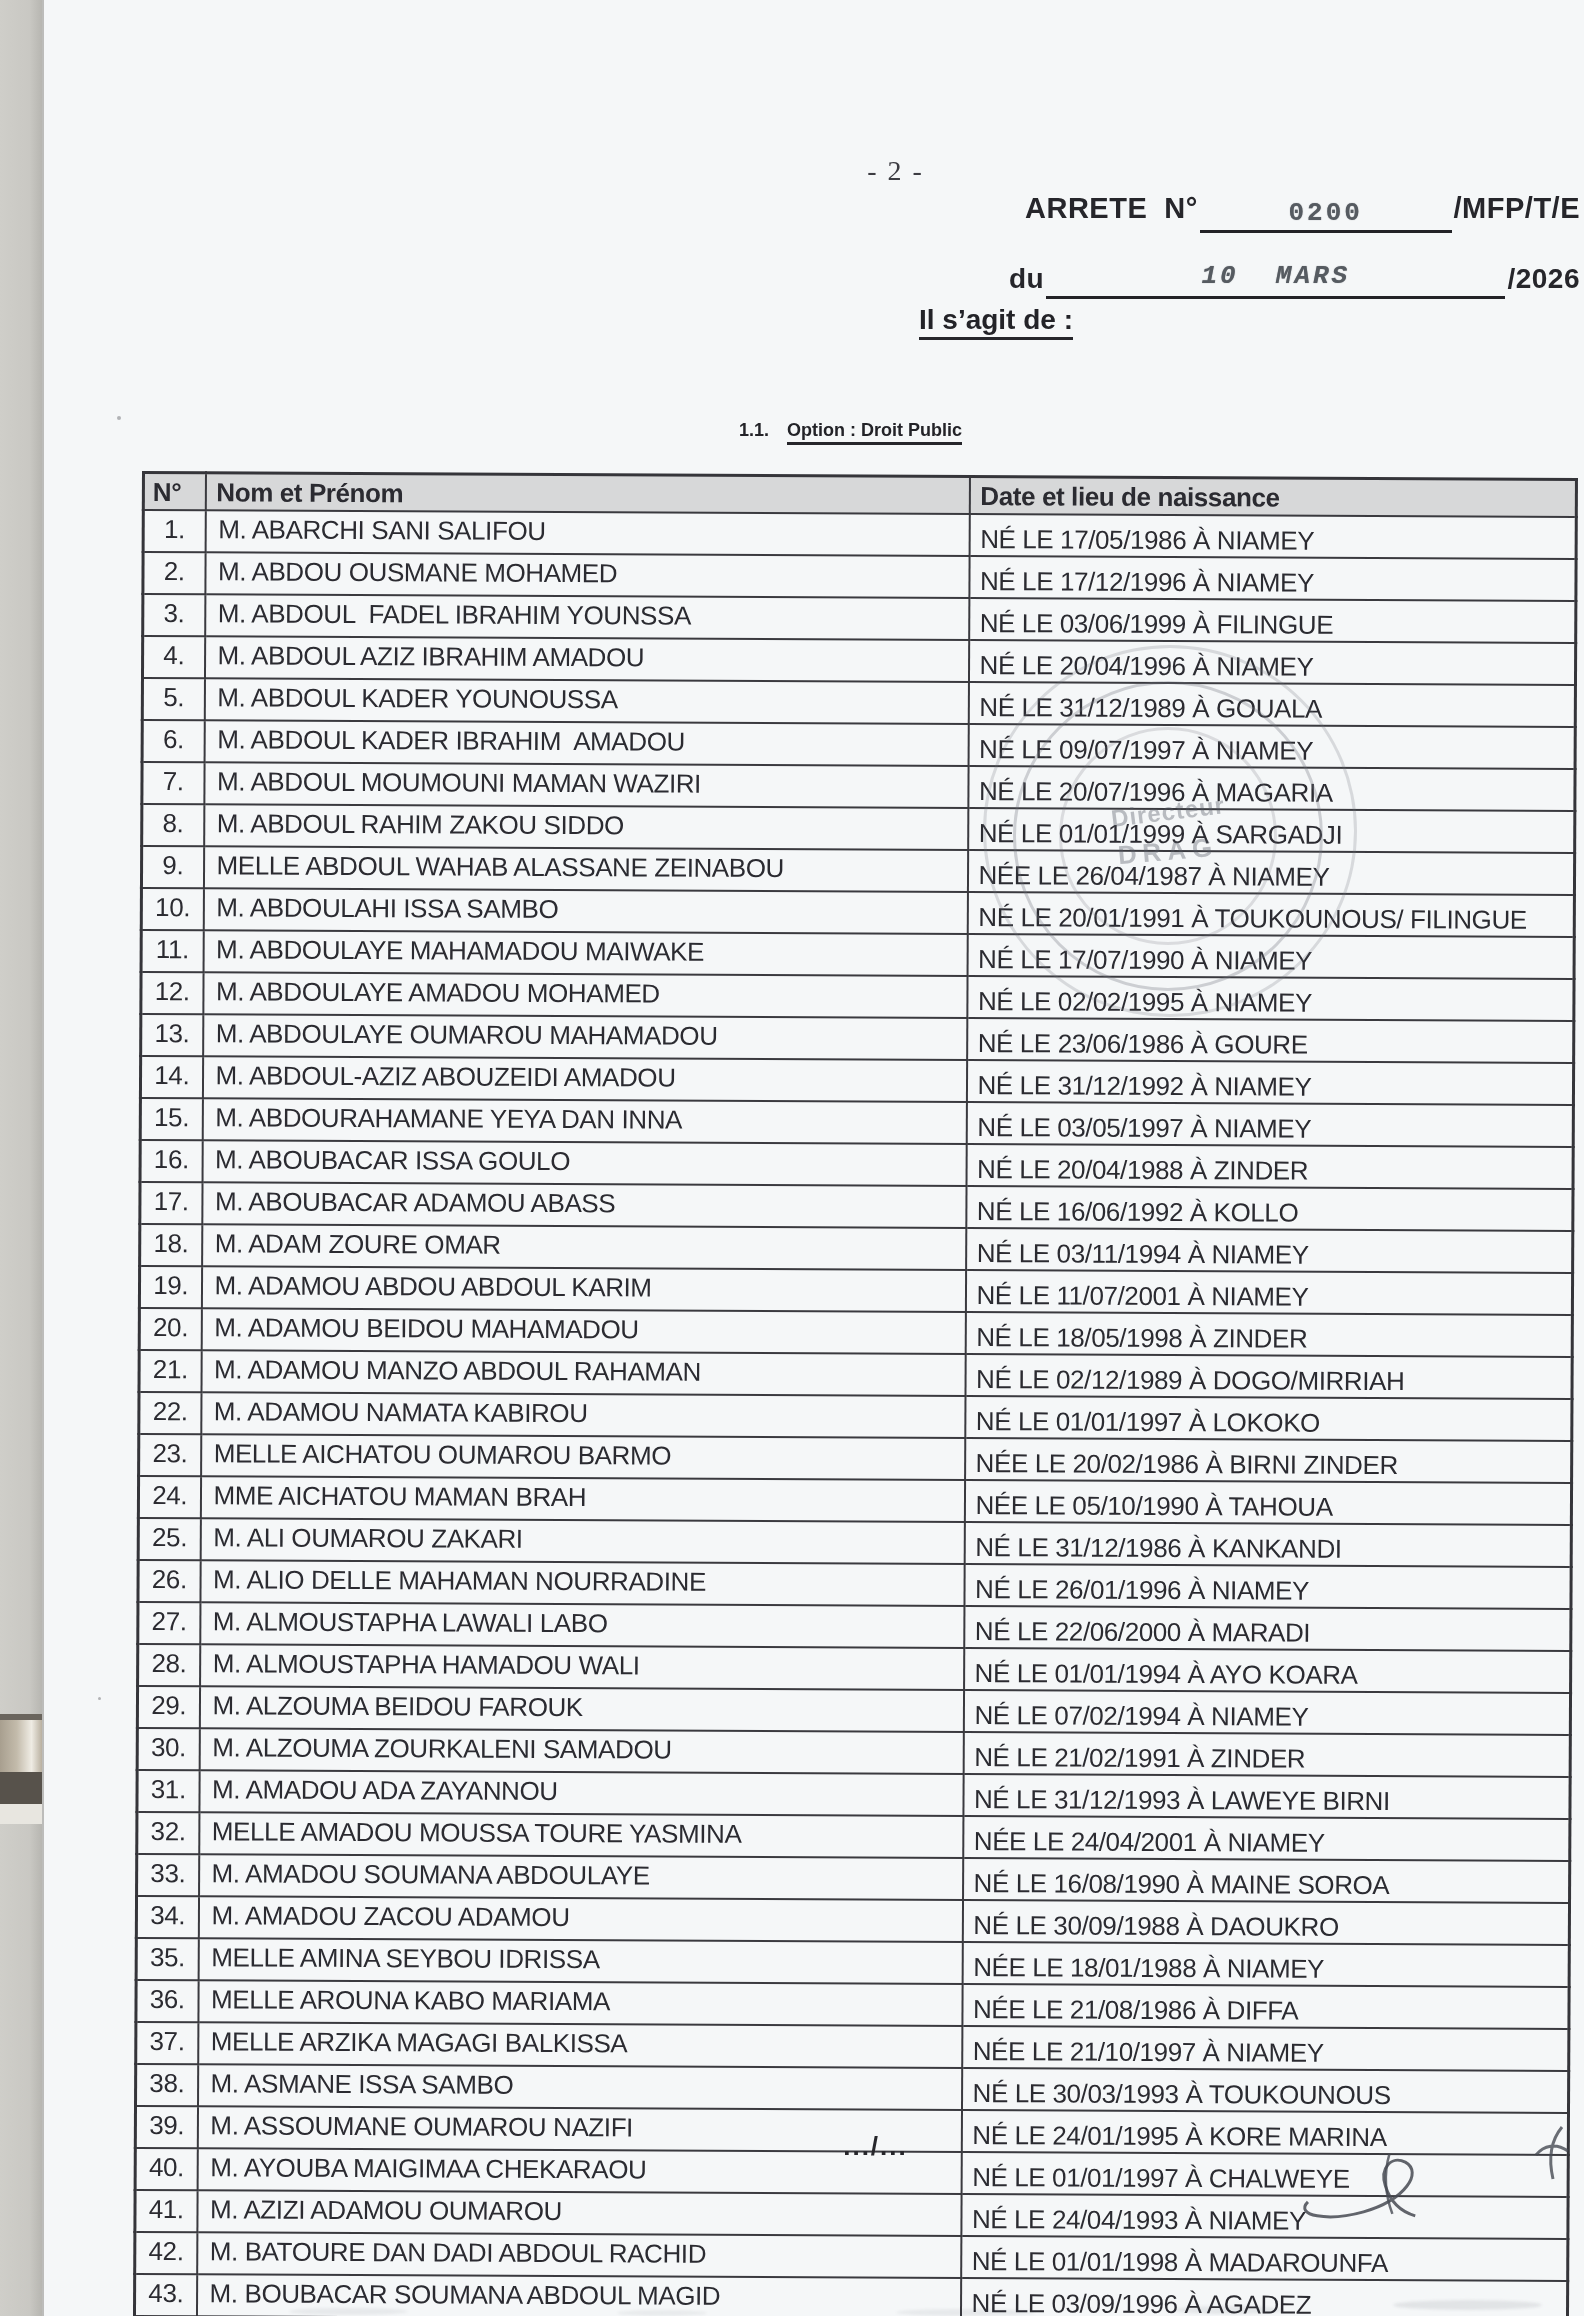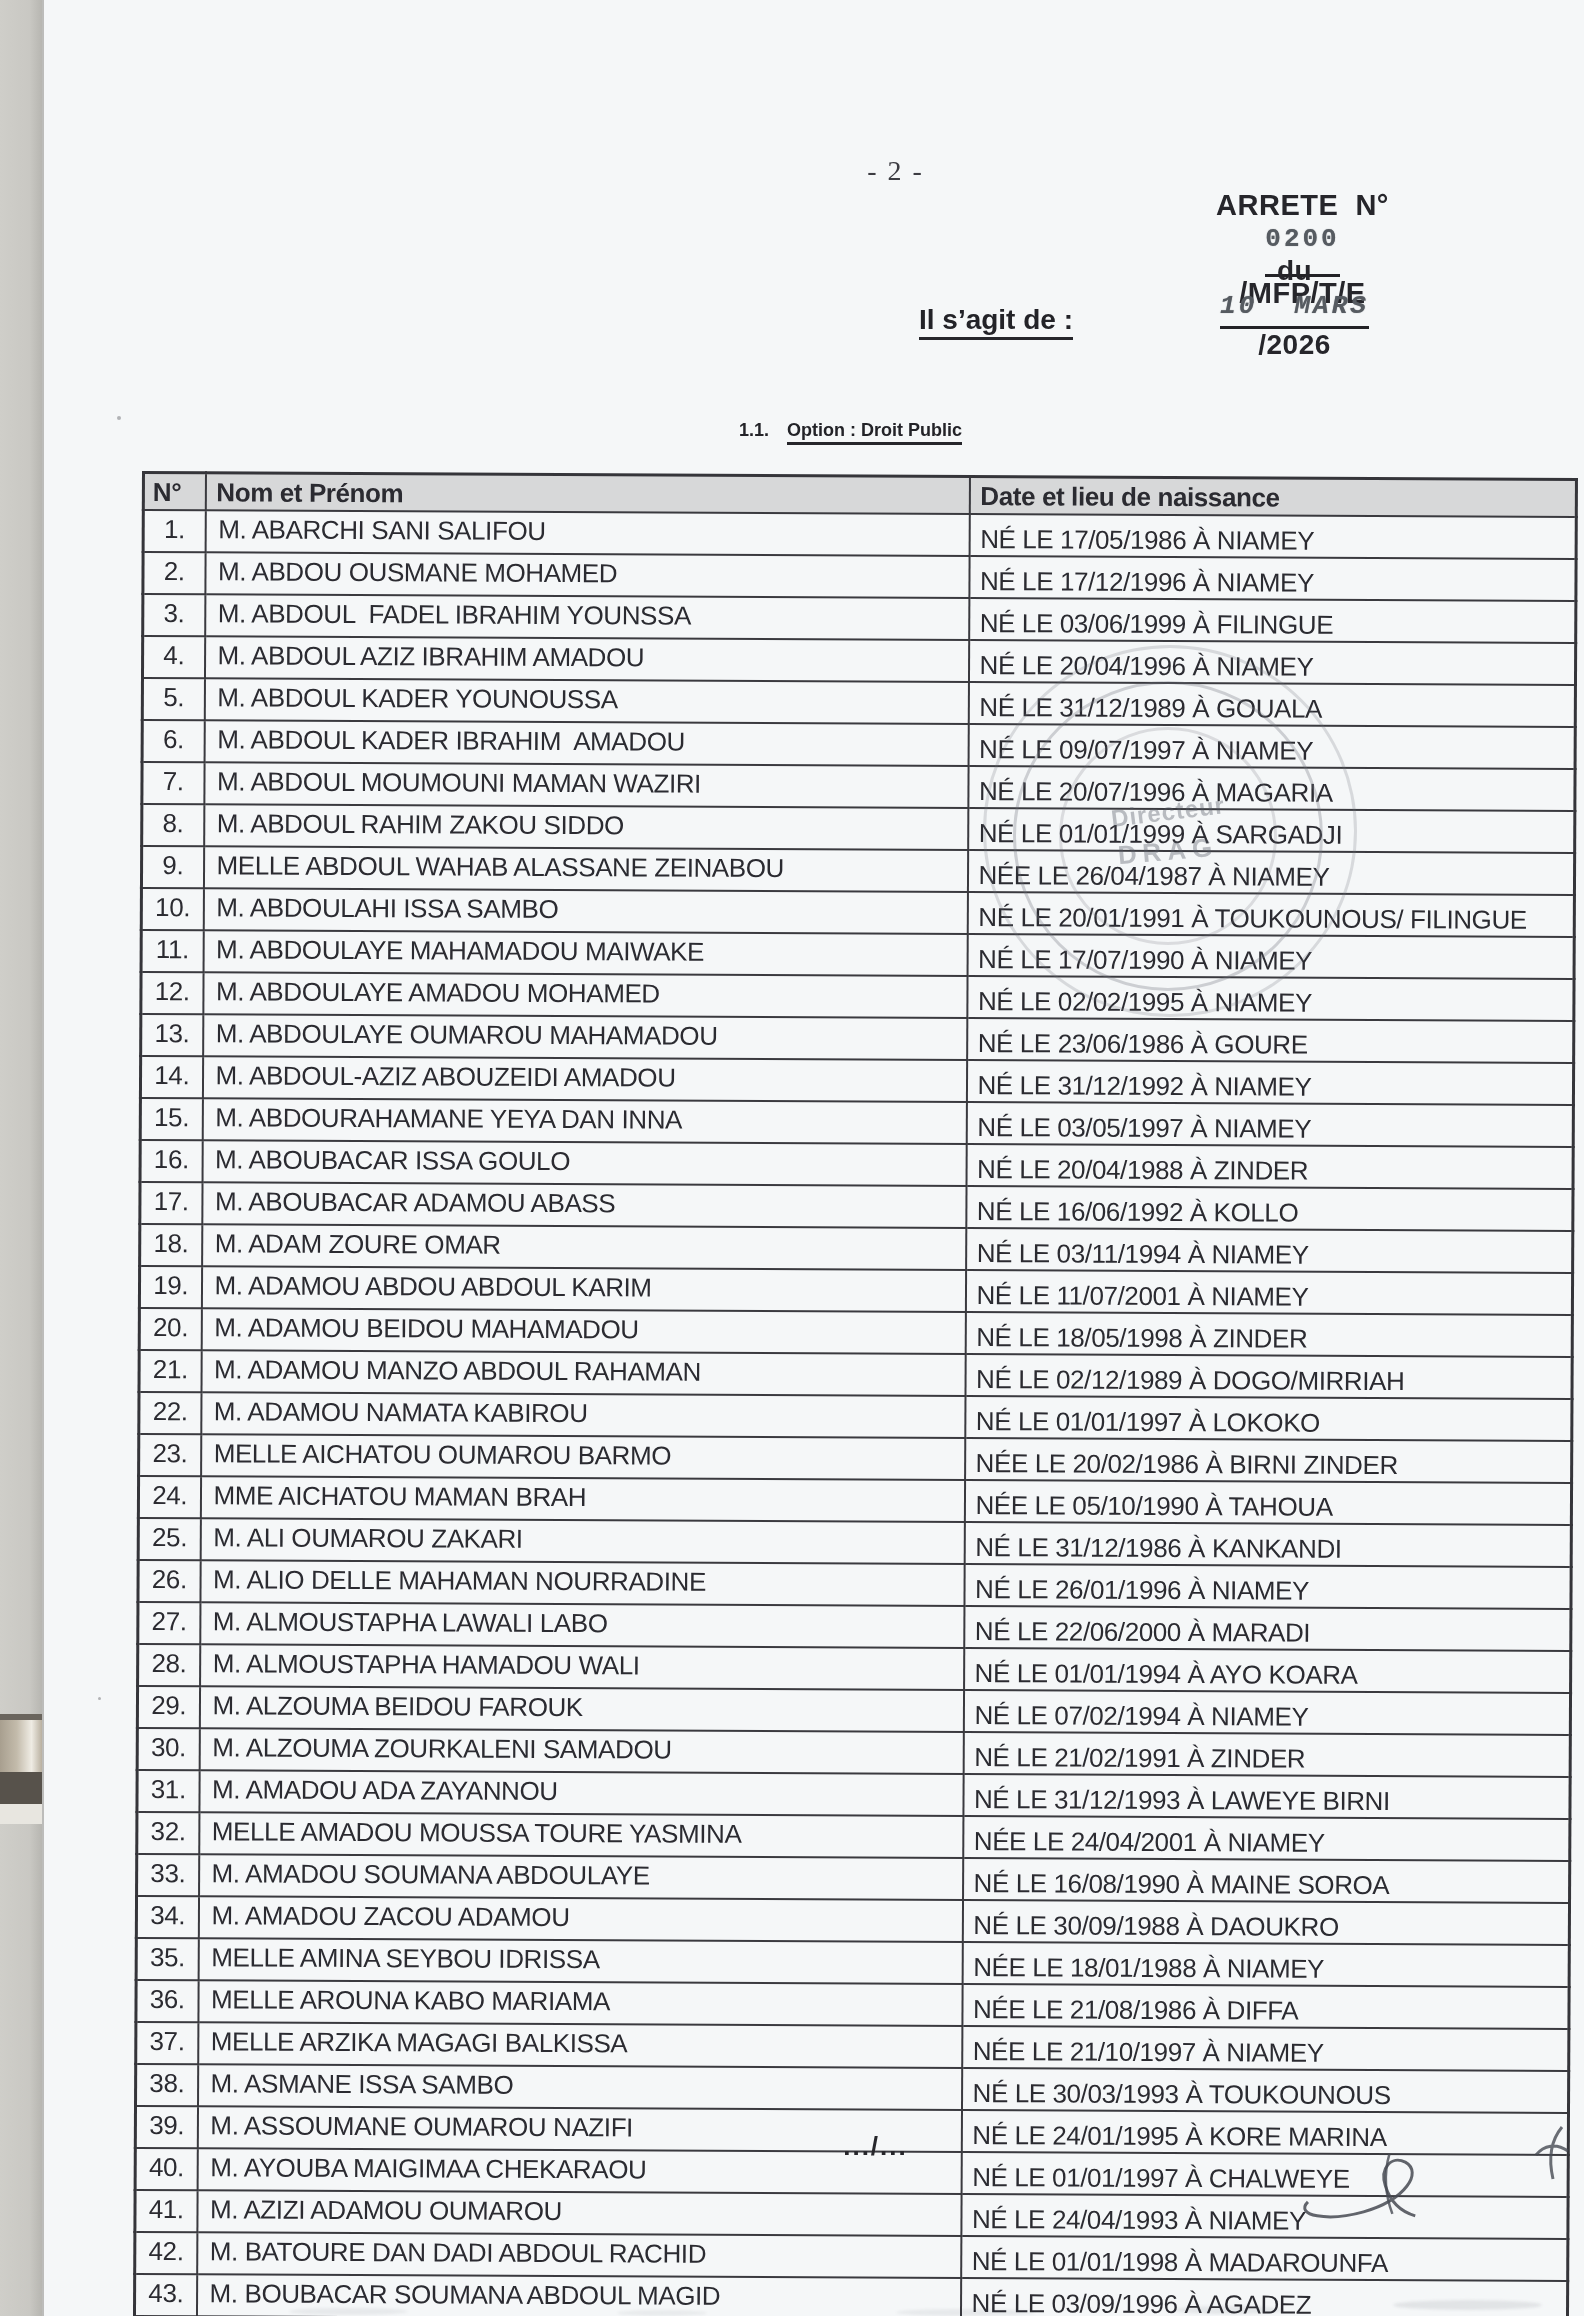--- a/index.html
+++ b/index.html
@@ -16,30 +16,30 @@
   .notch-line{top:1714px;height:6px;background:#6a655d;}
   .notch-tan{top:1720px;height:52px;background:linear-gradient(90deg,#a89f8f,#c3bbab 40%,#efece4 75%,#b9b0a0);}
   .notch-dark{top:1772px;height:32px;background:#57524b;}
   .notch-light{top:1804px;height:20px;background:#e8e6e0;}
   .paper-edge{position:absolute;left:42px;top:0;width:2px;height:100%;background:rgba(140,140,135,.55);}
   .speck{position:absolute;border-radius:50%;background:rgba(95,95,100,.45);}
 
   
   .page-number{position:absolute;left:816px;top:155px;width:159px;text-align:center;
     font-family:"Liberation Serif",serif;font-size:28px;color:#3c3c42;letter-spacing:2px;}
-  .hdr-line{position:absolute;display:flex;align-items:center;font-weight:bold;color:#26262b;flex-direction:column;}
+  .hdr-line{position:absolute;display:flex;align-items:flex-end;font-weight:bold;color:#26262b;}
   .hdr-arrete{left:1025px;top:189px;width:555px;height:44px;font-size:29px;}
   .hdr-du{left:1009px;top:255px;width:571px;height:44px;font-size:28px;}
   .hdr-lab{padding-bottom:8px;white-space:pre;letter-spacing:0.5px;}
   .hdr-du .hdr-lab{padding-bottom:4px;}
   .fill-line{flex:1;height:100%;display:flex;align-items:flex-end;justify-content:center;
     border-bottom:3px solid #232327;margin:0 2px;}
   .stamped{font-family:"Liberation Mono",monospace;font-weight:bold;font-size:26px;
     color:#565b61;letter-spacing:3px;white-space:pre;
-    text-shadow:0 0 1px rgba(86,91,97,.65);padding-bottom:20px;}
+    text-shadow:0 0 1px rgba(86,91,97,.65);padding-bottom:2px;}
   .hdr-du .stamped{padding-bottom:5px;font-style:italic;}
   .hdr-suffix{padding-bottom:8px;}
   .hdr-du .hdr-suffix{padding-bottom:4px;}
 
   
   .heading{position:absolute;left:695px;top:304px;width:378px;text-align:right;
     font-size:28px;font-weight:bold;color:#232328;}
   .u{border-bottom:3px solid #26262b;padding-bottom:2px;}
   .sec{position:absolute;font-weight:bold;color:#232328;white-space:nowrap;}
   .sec1{left:699px;top:360px;font-size:26px;}

